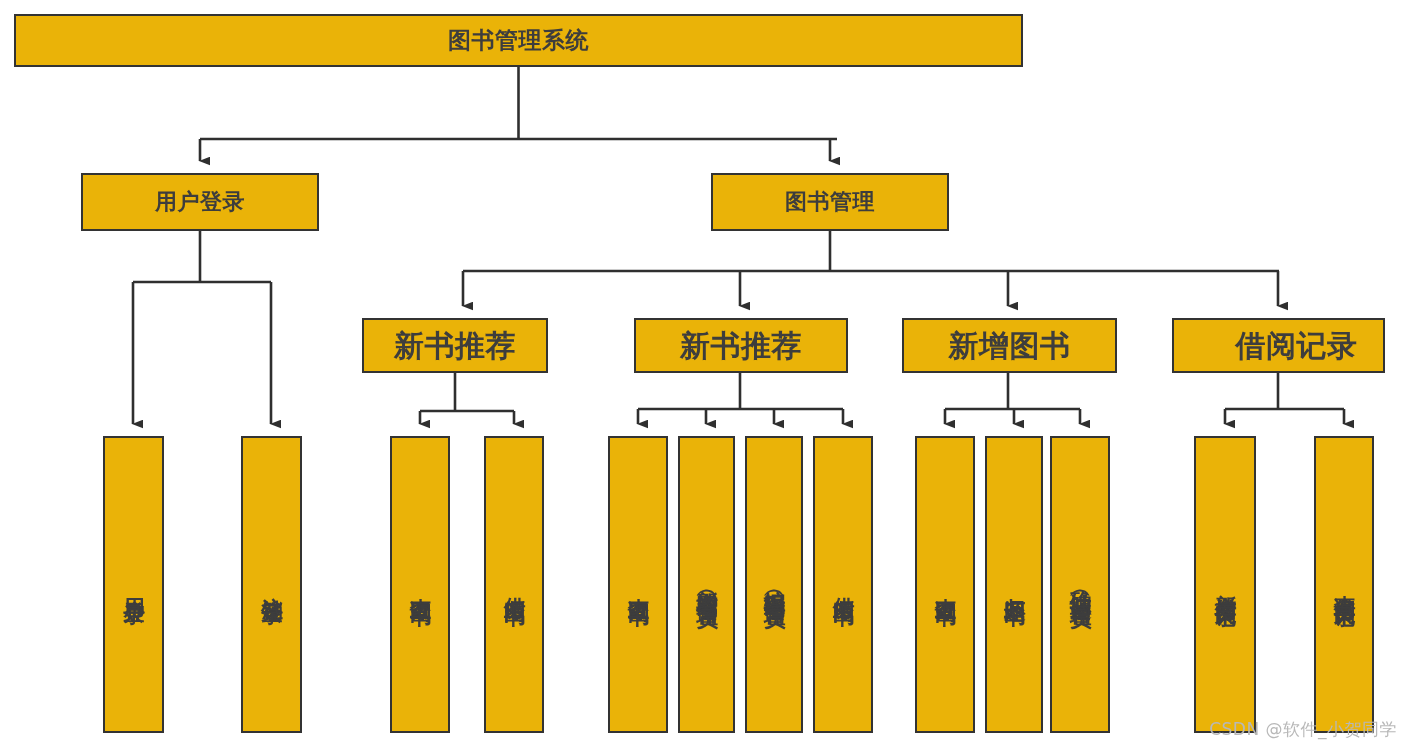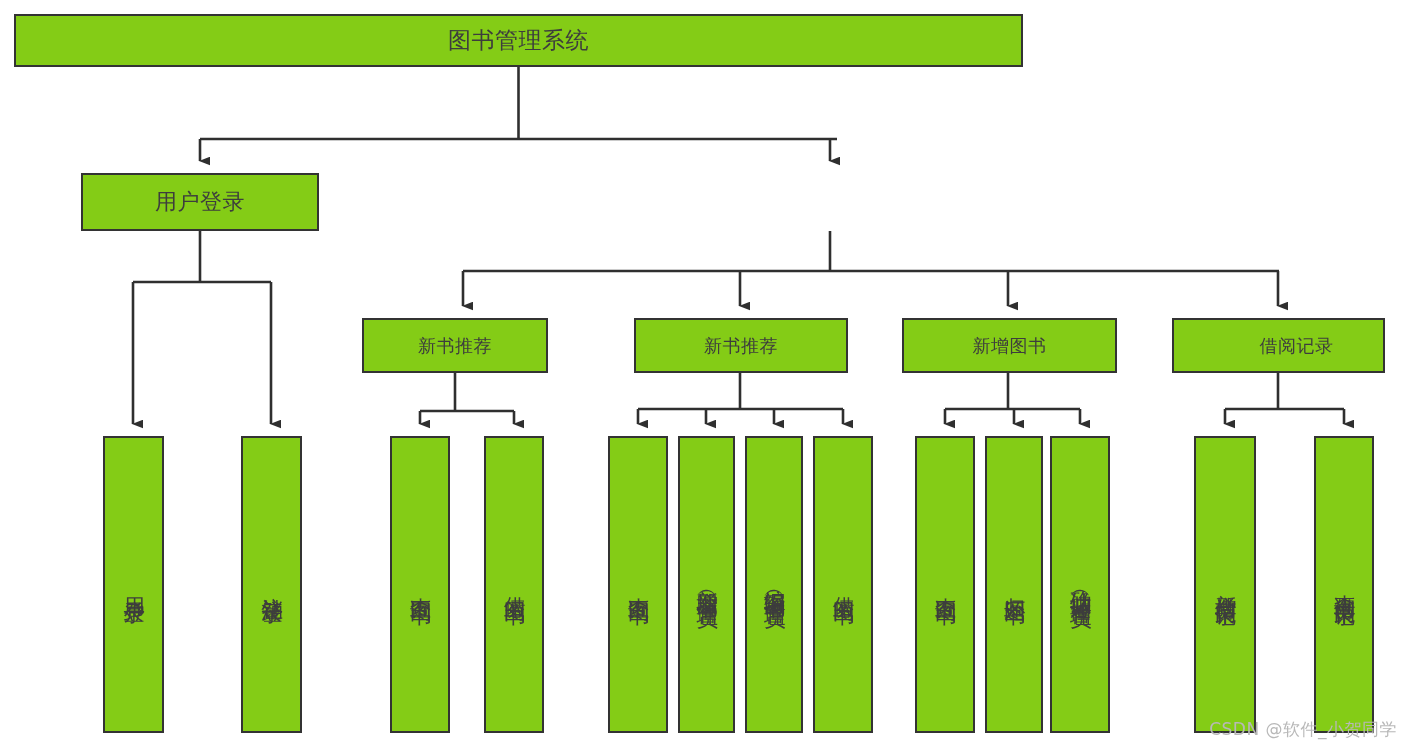--- a/index.html
+++ b/index.html
@@ -22,37 +22,38 @@
   svg.diagram-canvas {
     position: absolute;
     top: 0;
     left: 0;
     width: 1405px;
     height: 747px;
   }
   .node-box {
     position: absolute;
     box-sizing: border-box;
-    background: #84cc16;
+    background: #eab308;
     border: 2.5px solid #333333;
     display: flex;
     align-items: center;
     justify-content: center;
     color: #3c3c3c;
     overflow: hidden;
+    font-weight: bold;
   }
   .node-label {
     color: #3d3d3d;
     letter-spacing: 0.5px;
     white-space: nowrap;
     line-height: 1.18;
   }
   .node-root .node-label { font-size: 23px; }
   .node-l2 .node-label  { font-size: 22px; }
-  .node-l3 .node-label  { font-size: 18px; }
+  .node-l3 .node-label  { font-size: 30px; }
   .node-leaf {
     align-items: center;
     justify-content: center;
   }
   .node-leaf .node-label {
     writing-mode: vertical-rl;
     text-orientation: upright;
     font-size: 21.5px;
     letter-spacing: 2.5px;
     line-height: 1.05;
@@ -124,20 +125,23 @@
     </g>
   </svg>
 
   <div class="node-box node-root" style="left:14px; top:14px; width:1009px; height:53px;">
     <span class="node-label">图书管理系统</span>
   </div>
 
   <div class="node-box node-l2" style="left:81px; top:173px; width:238px; height:58px;">
     <span class="node-label">用户登录</span>
   </div>
+  <div class="node-box node-l2" style="left:711px; top:173px; width:238px; height:58px;">
+    <span class="node-label">图书管理</span>
+  </div>
 
   <div class="node-box node-l3" style="left:362px; top:318px; width:186px; height:55px;">
     <span class="node-label">新书推荐</span>
   </div>
   <div class="node-box node-l3" style="left:634px; top:318px; width:214px; height:55px;">
     <span class="node-label">新书推荐</span>
   </div>
   <div class="node-box node-l3" style="left:902px; top:318px; width:215px; height:55px;">
     <span class="node-label">新增图书</span>
   </div>

